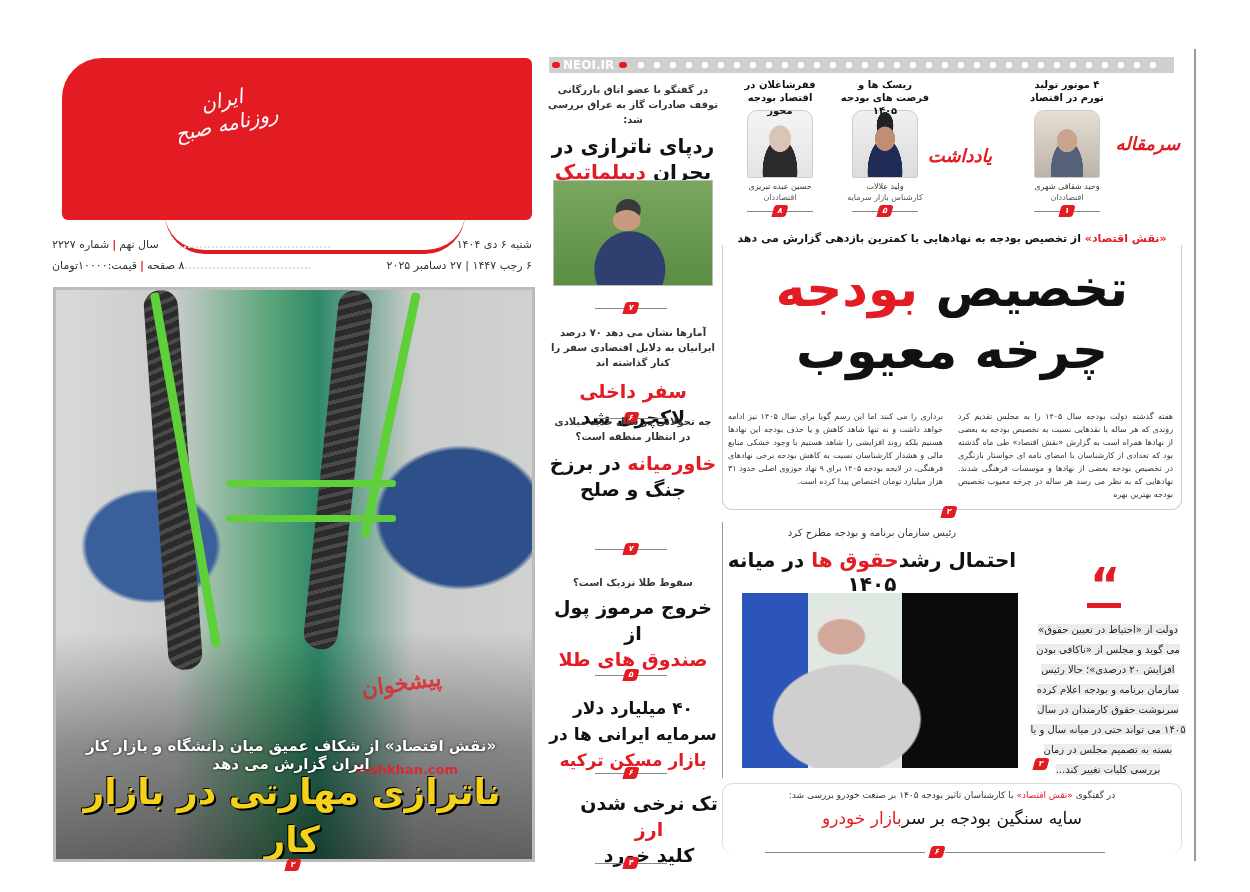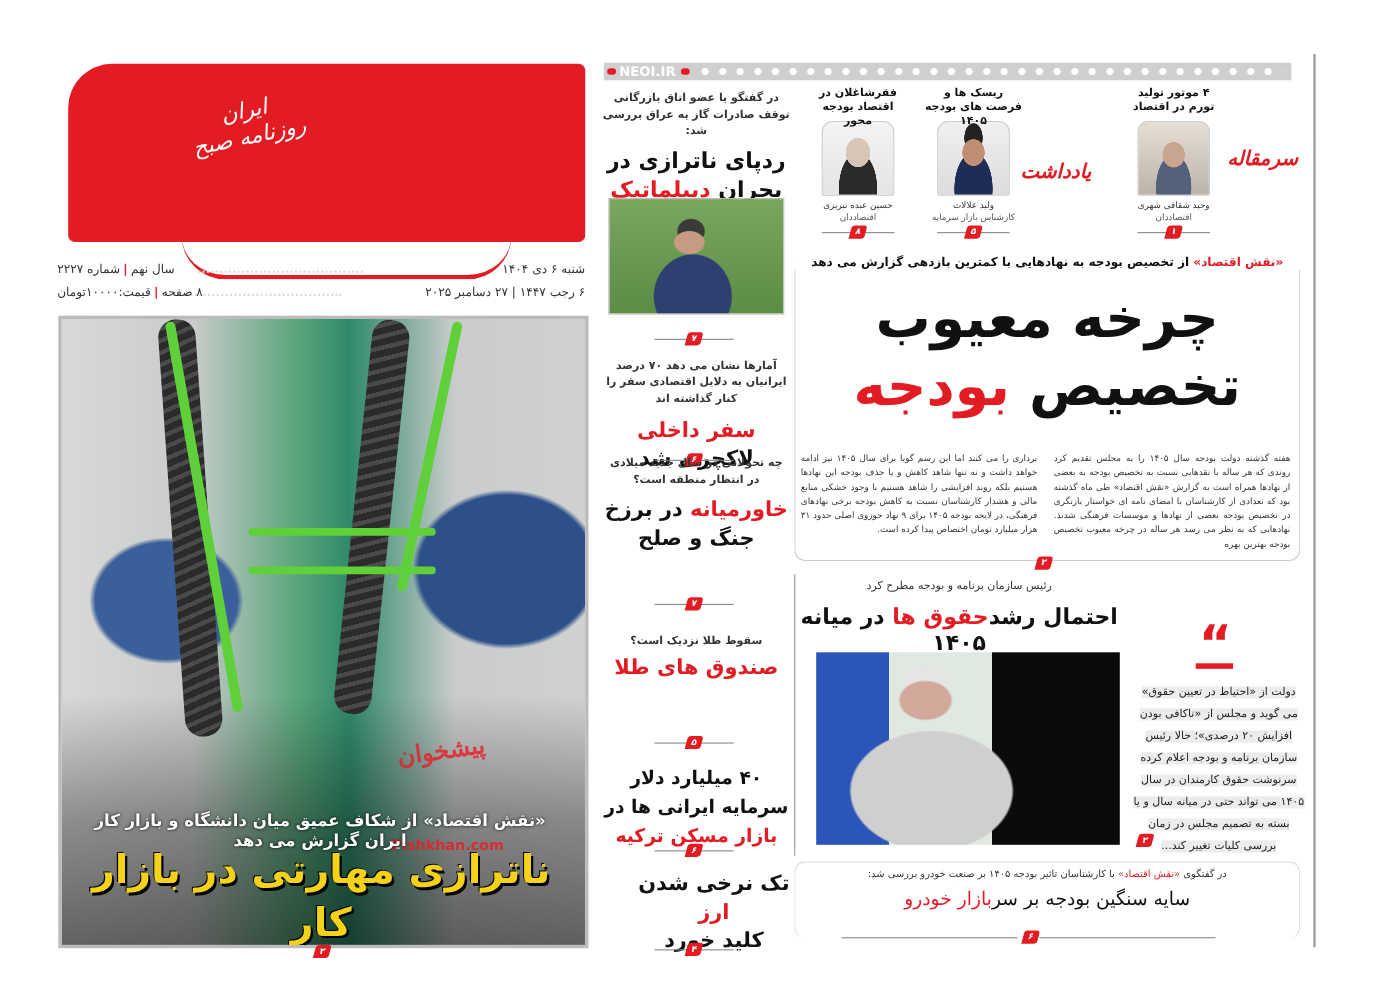--- a/index.html
+++ b/index.html
@@ -205,20 +205,21 @@
     <span class="red">خاورمیانه</span>
     <span>در برزخ جنگ و صلح</span>
   </div>
 </div>
 <div class="pmark-line" style="left:595px; top:549px; width:72px;"></div>
 <div class="pmark" style="left:624px; top:543px;">۷</div>
 
 <div class="abs" style="left:548px; top:575px; width:170px;">
   <div class="kicker-s">سقوط طلا نزدیک است؟</div>
   <div class="head-m" style="margin-top:4px;">
+    <div>خروج مرموز پول از</div>
     <div class="red">صندوق های طلا</div>
   </div>
 </div>
 <div class="pmark-line" style="left:595px; top:675px; width:72px;"></div>
 <div class="pmark" style="left:624px; top:669px;">۵</div>
 
 <div class="abs" style="left:548px; top:695px; width:170px;">
   <div class="head-m" style="font-size:17px;">
     <span>۴۰ میلیارد دلار سرمایه ایرانی ها در</span>
     <span class="red">بازار مسکن ترکیه</span>
@@ -272,22 +273,22 @@
       </div>
   </div>
 </div>
 
 <div class="abs main-box"></div>
 <div class="abs main-kicker">
   <span class="red">«نقش اقتصاد»</span>
   <span>از تخصیص بودجه به نهادهایی با کمترین بازدهی گزارش می دهد</span>
 </div>
 <div class="abs main-h1">
+  <div><span>تخصیص</span> <span class="red">بودجه</span></div>
   <div>چرخه معیوب</div>
-  <div><span>تخصیص</span> <span class="red">بودجه</span></div>
 </div>
 <div class="abs body-txt" style="left:958px; top:410px; width:215px;">هفته گذشته دولت بودجه سال ۱۴۰۵ را به مجلس تقدیم کرد روندی که هر ساله با نقدهایی نسبت به تخصیص بودجه به بعضی از نهادها همراه است به گزارش «نقش اقتصاد» طی ماه گذشته بود که تعدادی از کارشناسان با امضای نامه ای خواستار بازنگری در تخصیص بودجه بعضی از نهادها و موسسات فرهنگی شدند. نهادهایی که به نظر می رسد هر ساله در چرخه معیوب تخصیص بودجه بهترین بهره</div>
 <div class="abs body-txt" style="left:728px; top:410px; width:215px;">برداری را می کنند اما این رسم گویا برای سال ۱۴۰۵ نیز ادامه خواهد داشت و نه تنها شاهد کاهش و یا حذف بودجه این نهادها هستیم بلکه روند افزایشی را شاهد هستیم با وجود خشکی منابع مالی و هشدار کارشناسان نسبت به کاهش بودجه برخی نهادهای فرهنگی، در لایحه بودجه ۱۴۰۵ برای ۹ نهاد حوزوی اصلی حدود ۳۱ هزار میلیارد تومان اختصاص پیدا کرده است.</div>
 <div class="pmark" style="left:942px; top:506px;">۲</div>
 
 <div class="abs sec-box"></div>
 <div class="abs sec-kicker">رئیس سازمان برنامه و بودجه مطرح کرد</div>
 <div class="abs sec-head">
   <span>احتمال رشد</span><span class="red">حقوق ها</span> <span>در میانه ۱۴۰۵</span>
 </div>

